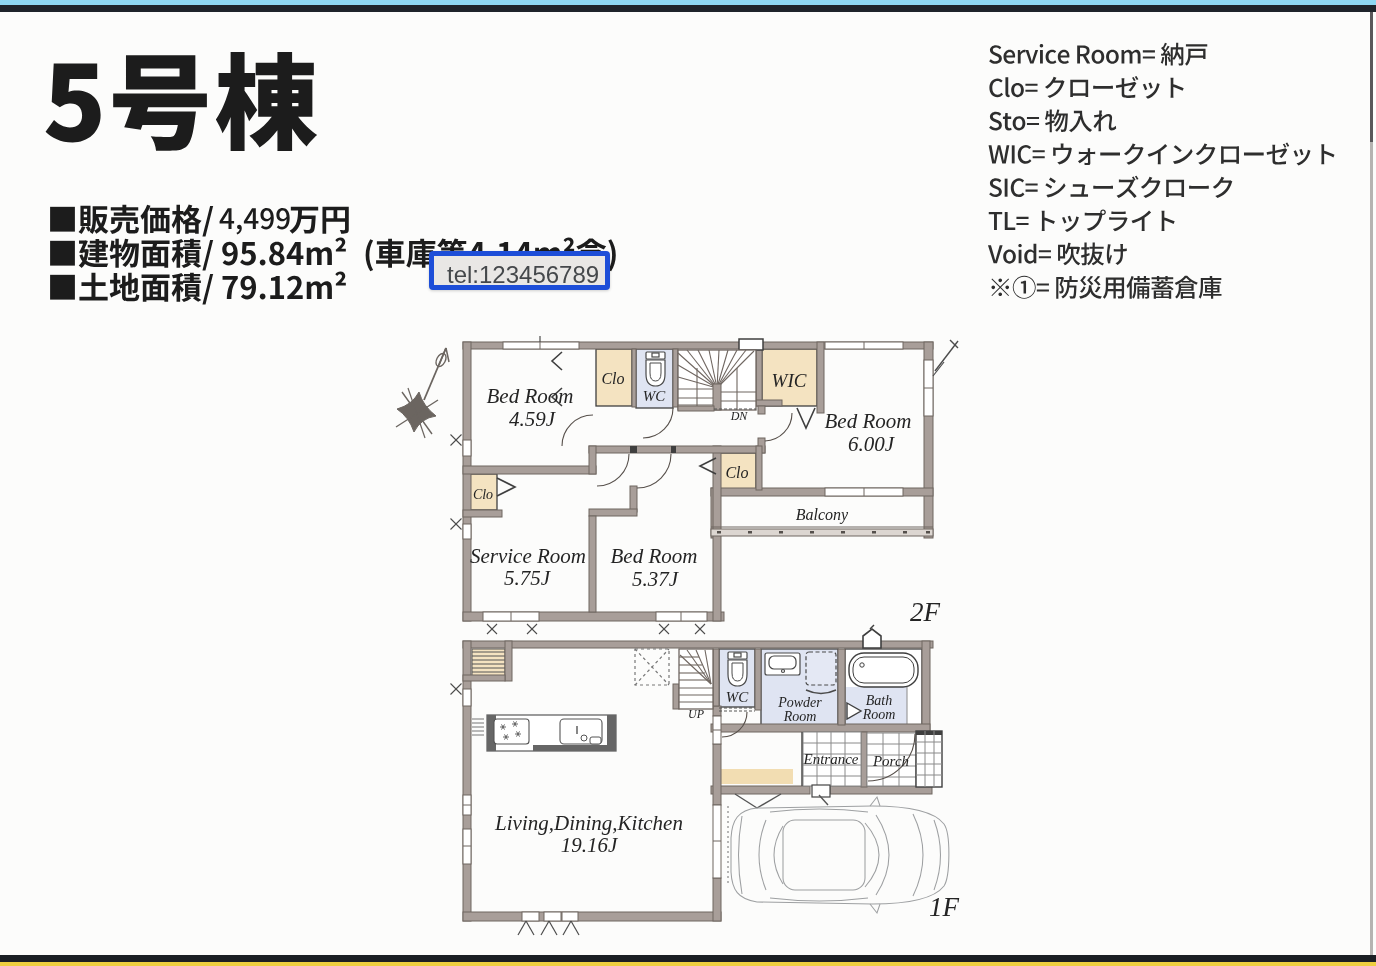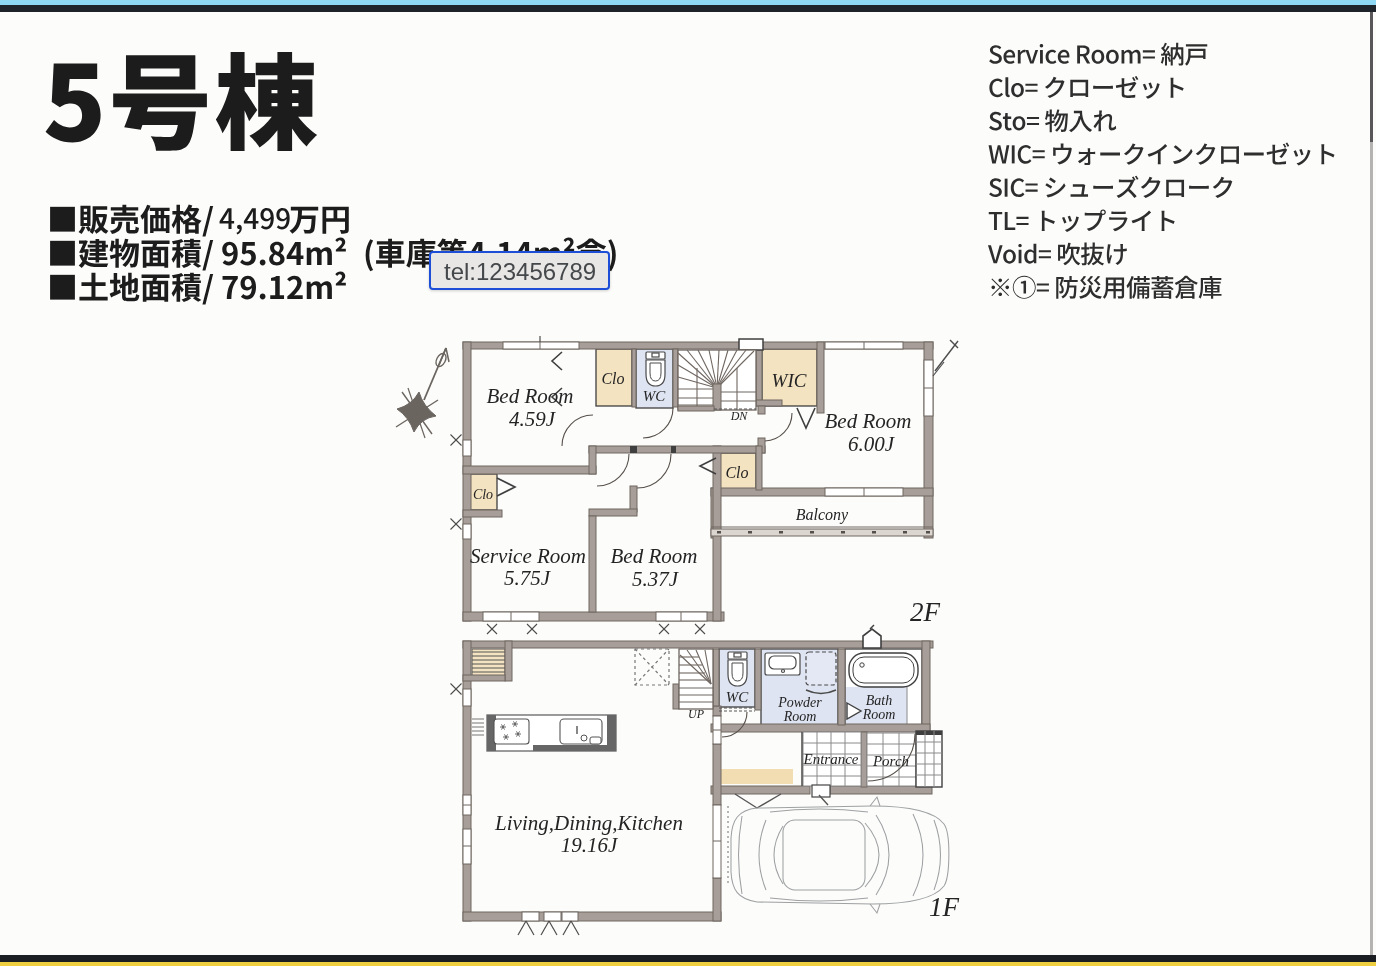--- a/index.html
+++ b/index.html
@@ -581,16 +581,16 @@
 <text x="879" y="705" font-size="14" font-style="italic" font-weight="normal" fill="#242424" text-anchor="middle">Bath</text>
       <text x="879" y="719" font-size="14" font-style="italic" font-weight="normal" fill="#242424" text-anchor="middle">Room</text>
 <text x="831" y="764" font-size="15" font-style="italic" font-weight="normal" fill="#242424" text-anchor="middle">Entrance</text>
       <text x="891" y="766" font-size="15" font-style="italic" font-weight="normal" fill="#242424" text-anchor="middle">Porch</text>
 <text x="589" y="830" font-size="21" font-style="italic" font-weight="normal" fill="#242424" text-anchor="middle">Living,Dining,Kitchen</text>
       <text x="589" y="852" font-size="21" font-style="italic" font-weight="normal" fill="#242424" text-anchor="middle">19.16J</text>
 <text x="944" y="916" font-size="27" font-style="italic" font-weight="normal" fill="#242424" text-anchor="middle">1F</text>
 </g>
 </svg>
 
-<div class="abs" style="left:429px;top:251px;width:181px;height:39px;box-sizing:border-box;background:#e9e7e5;border:2px solid #1d4ed8;border-radius:4px;box-shadow:0 1px 3px rgba(0,0,0,0.18);font-family:'Liberation Sans',sans-serif;font-size:24px;color:#45484b;line-height:37px;padding-left:13px;">tel:123456789</div>
+<div class="abs" style="left:429px;top:251px;width:181px;height:39px;box-sizing:border-box;background:#e9e7e5;border:5px solid #1d4ed8;border-radius:4px;box-shadow:0 1px 3px rgba(0,0,0,0.18);font-family:'Liberation Sans',sans-serif;font-size:24px;color:#45484b;line-height:37px;padding-left:13px;">tel:123456789</div>
 
 <div class="abs" style="left:1370px;top:12px;width:3px;height:943px;background:#b5b3b1"></div>
 <div class="abs" style="left:1370px;top:12px;width:3px;height:130px;background:#59575a"></div>
 
 </body></html>

